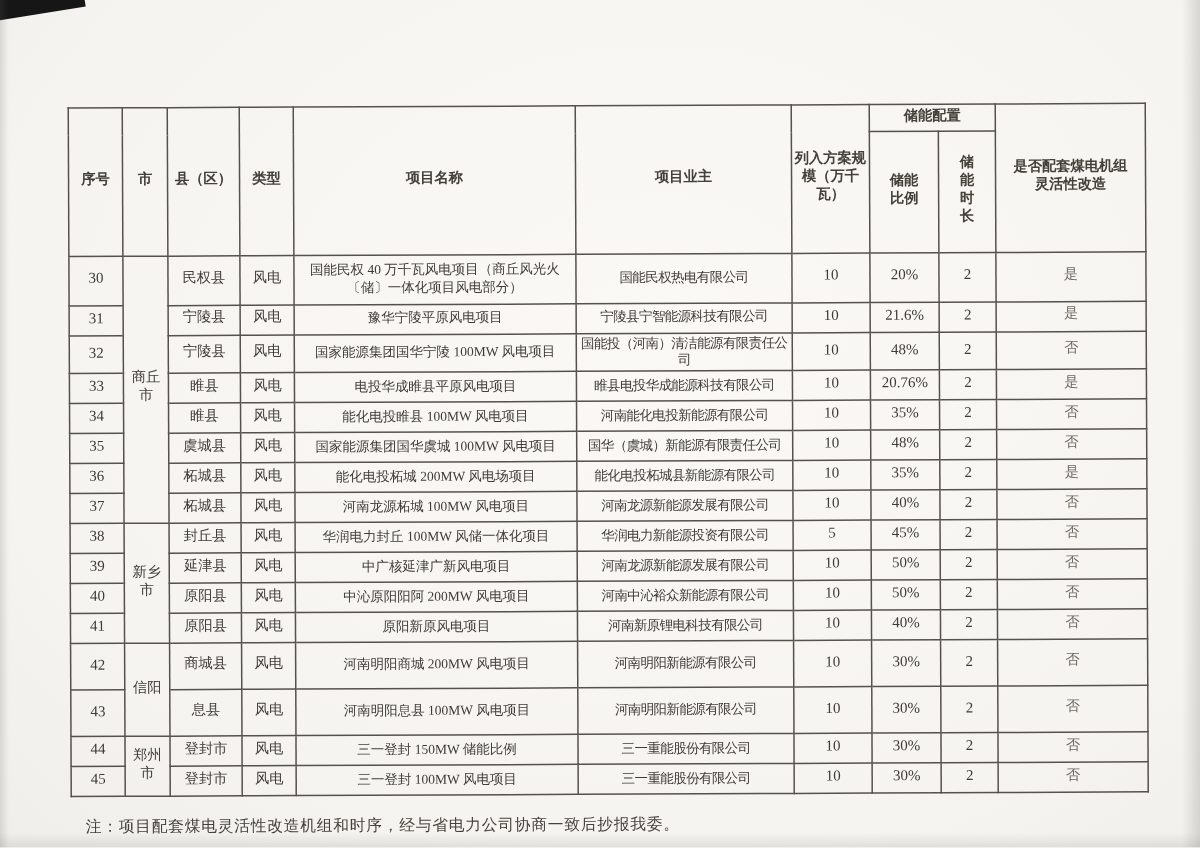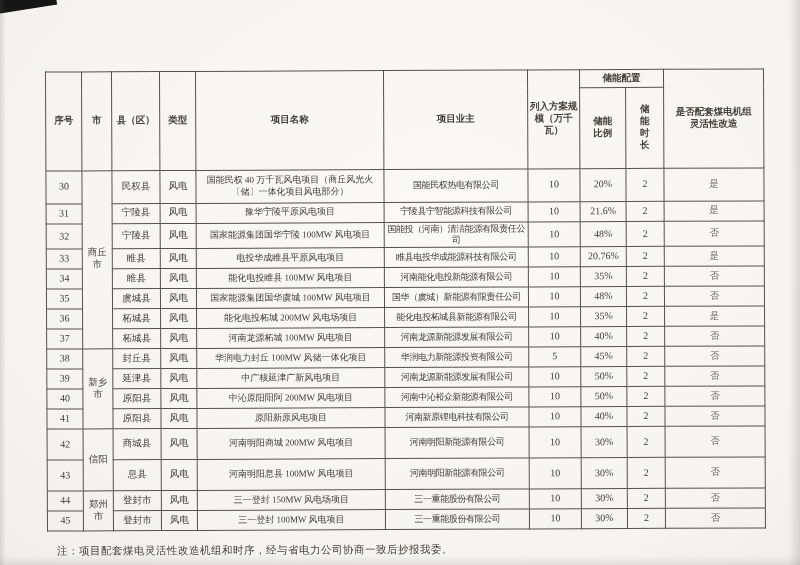--- a/index.html
+++ b/index.html
@@ -275,21 +275,21 @@
             <td class="col-scale">10</td>
             <td class="col-ratio">30%</td>
             <td class="col-duration">2</td>
             <td class="col-retrofit">否</td>
           </tr>
           <tr>
             <td class="col-seq">44</td>
             <td class="col-city" rowspan="2">郑州市</td>
             <td class="col-county">登封市</td>
             <td class="col-type">风电</td>
-            <td class="col-name">三一登封 150MW 风电场项目</td>
+            <td class="col-name">三一登封 150MW 储能比例</td>
             <td class="col-owner">三一重能股份有限公司</td>
             <td class="col-scale">10</td>
             <td class="col-ratio">30%</td>
             <td class="col-duration">2</td>
             <td class="col-retrofit">否</td>
           </tr>
           <tr>
             <td class="col-seq">45</td>
             <td class="col-county">登封市</td>
             <td class="col-type">风电</td>

